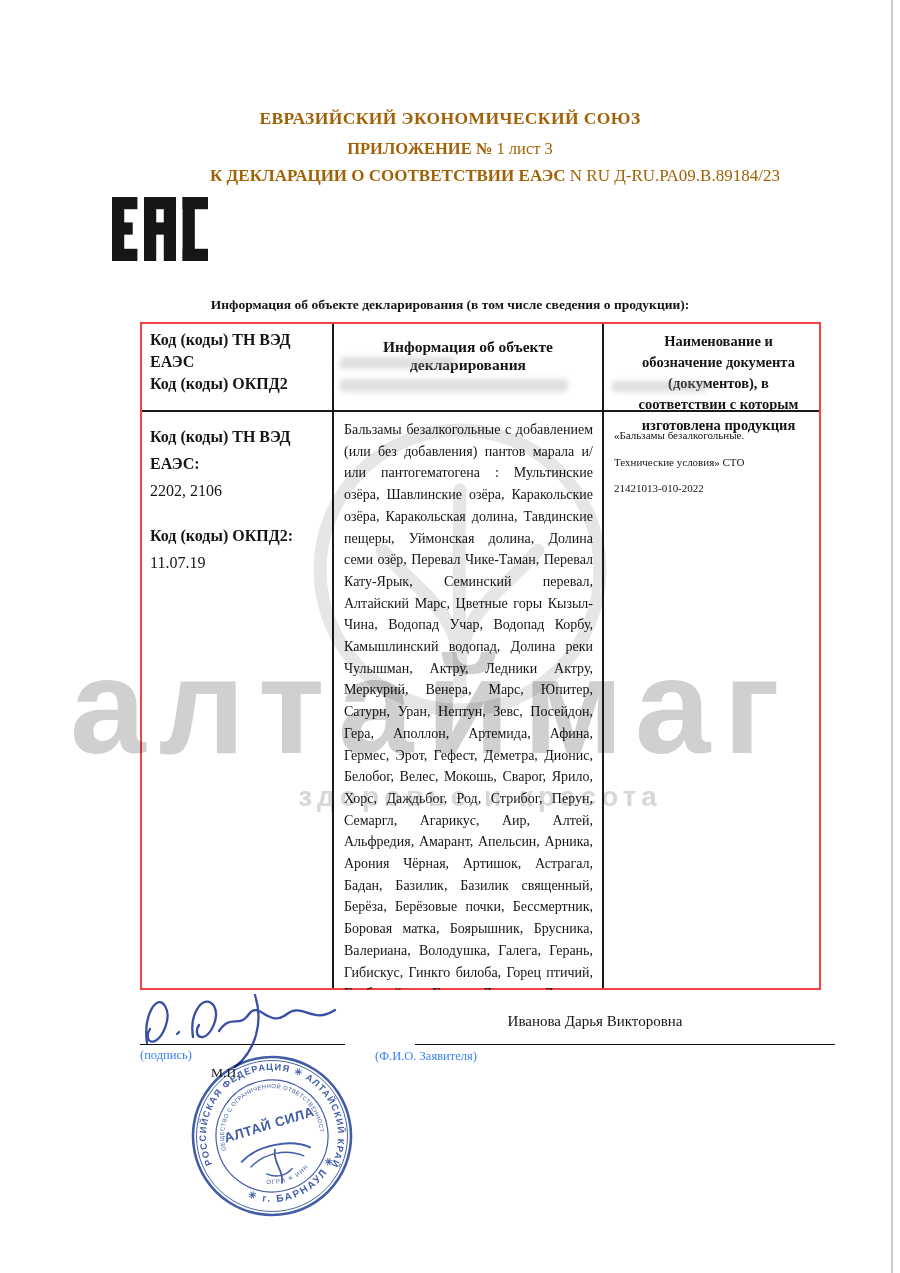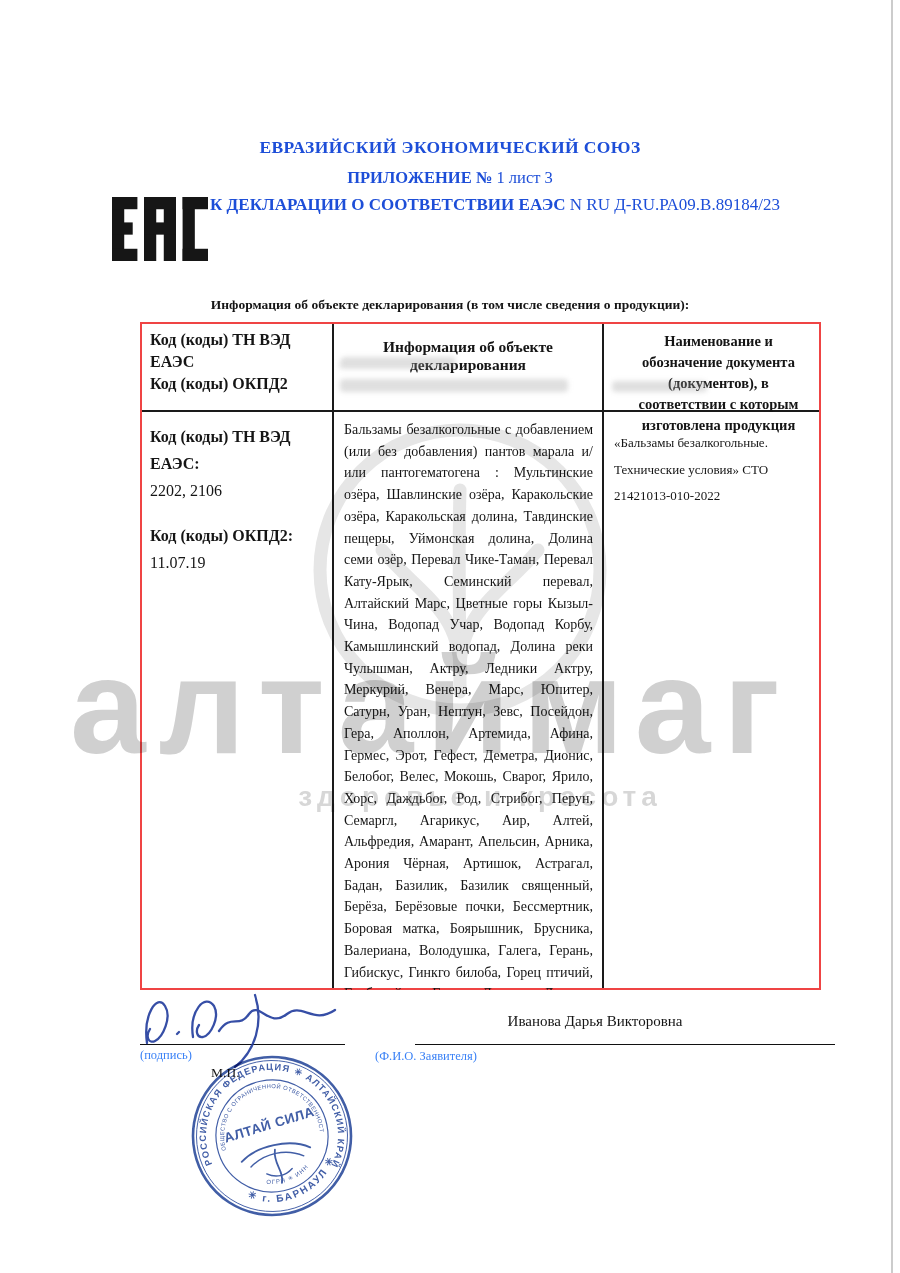--- a/index.html
+++ b/index.html
@@ -1,21 +1,21 @@
 <!DOCTYPE html>
 <html><head>
 <meta charset="utf-8">
 <style>
   html,body { margin:0; padding:0; background:#ffffff; }
   .page {
     position:relative; width:900px; height:1273px; background:#ffffff;
     font-family:"Liberation Serif", serif; color:#151515; overflow:hidden;
   }
   
-  .hdr { position:absolute; left:0; width:900px; text-align:center; color:#1d4ed8;margin-top:29px; }
+  .hdr { position:absolute; left:0; width:900px; text-align:center; color:#a16207; }
   .hdr .b { font-weight:bold; }
   #hdr1 { top:108px; font-size:17.5px; font-weight:bold; letter-spacing:.4px; }
   #hdr2 { top:139px; font-size:16.5px; }
   #hdr3 { top:166px; font-size:17px;padding-left:45px; }
 
   
   .eac { position:absolute; left:112px; top:197px; }
 
   
   .caption { position:absolute; top:297px; left:0; width:900px; text-align:center;
@@ -33,22 +33,22 @@
   .h2 { left:192px; top:0; width:268px; height:86px; padding-top:14px;
         font-weight:bold; font-size:15.5px; text-align:center; }
   .h3 { left:462px; top:0; width:217px; height:86px; padding:7px 8px 0 20px;
         font-weight:bold; font-size:14.5px; line-height:21px; text-align:center; }
   .c1 { left:0; top:88px; width:190px; height:410px; padding:11px 6px 9px 8px;
         font-size:16px; line-height:27px; }
   .c1 .b { font-weight:bold; }
   .c1 .gap { height:18px; }
   .c2 { left:192px; top:88px; width:268px; height:578px; padding:7px 9px 0 10px;
         font-size:14px; line-height:21.7px; text-align:justify; overflow:hidden; }
-  .c3 { left:462px; top:96px; width:177px; height:578px; padding:10px 10px 0 10px;
-        font-size:13px; line-height:26.5px; }
+  .c3 { left:462px; top:88px; width:177px; height:578px; padding:10px 10px 0 10px;
+        font-size:11px; line-height:26.5px; }
 
   
   .wm-brand { position:absolute; left:70px; top:638px; width:860px;
       font-family:"Liberation Sans", sans-serif; font-weight:bold;
       font-size:136px; line-height:136px; letter-spacing:13px;
       color:#8f8f8f; opacity:.42; mix-blend-mode:multiply; pointer-events:none; }
   .wm-tag { position:absolute; left:0; top:781px; width:960px; text-align:center;
       font-family:"Liberation Sans", sans-serif; font-weight:bold;
       font-size:28px; letter-spacing:5px; color:#9a9a9a; opacity:.40;
       mix-blend-mode:multiply; pointer-events:none; }

